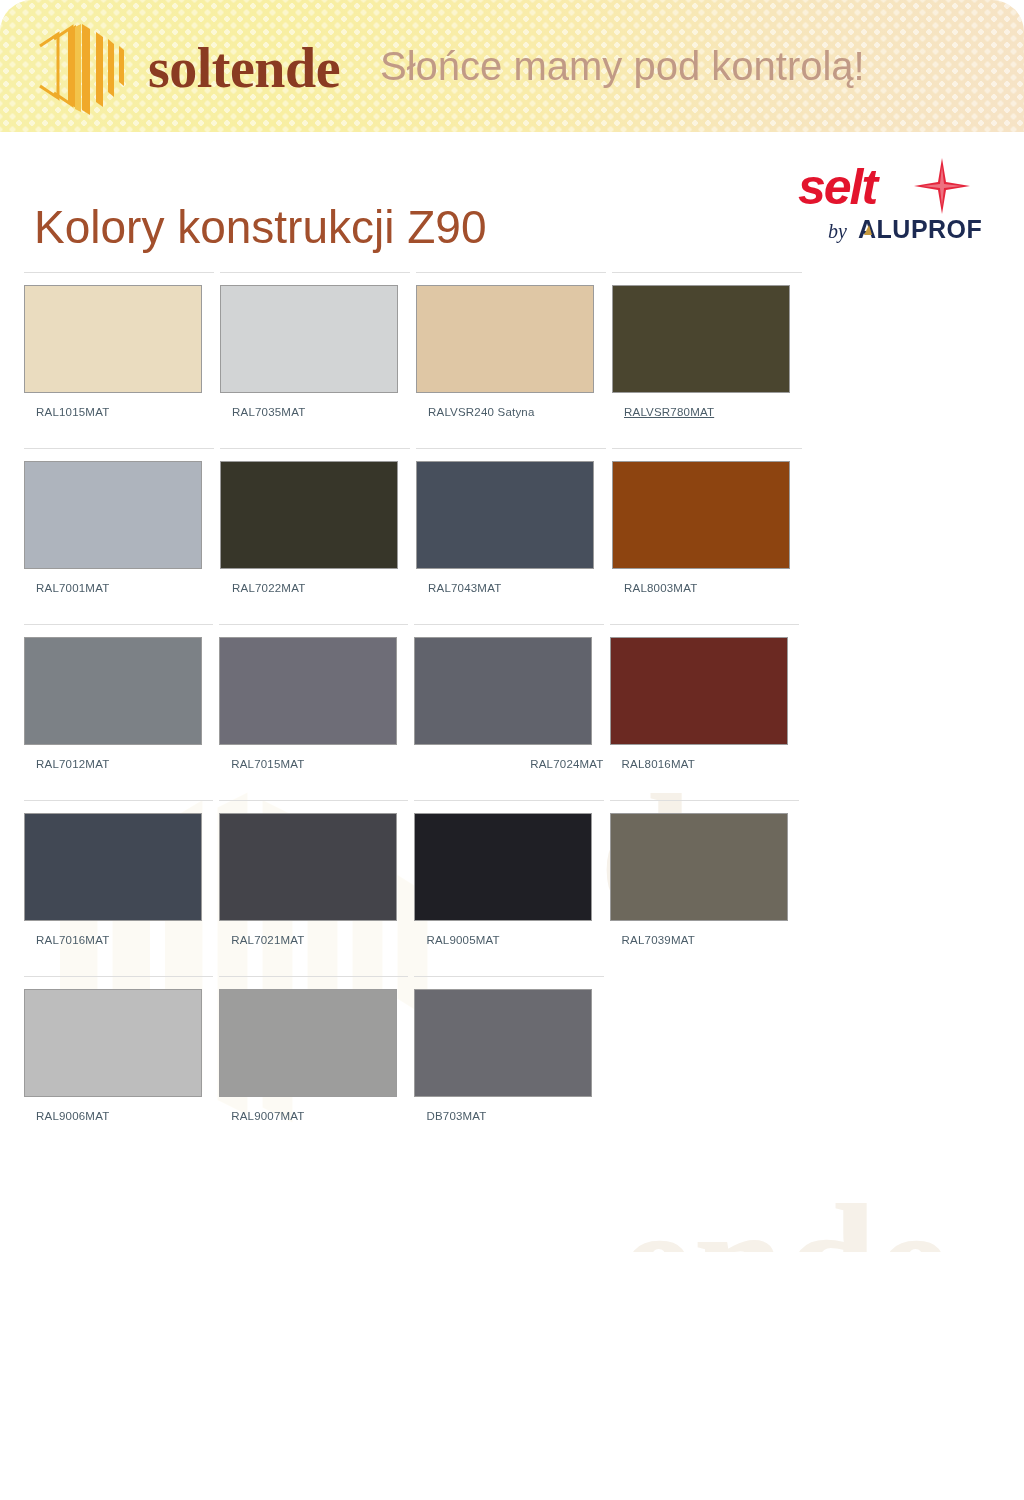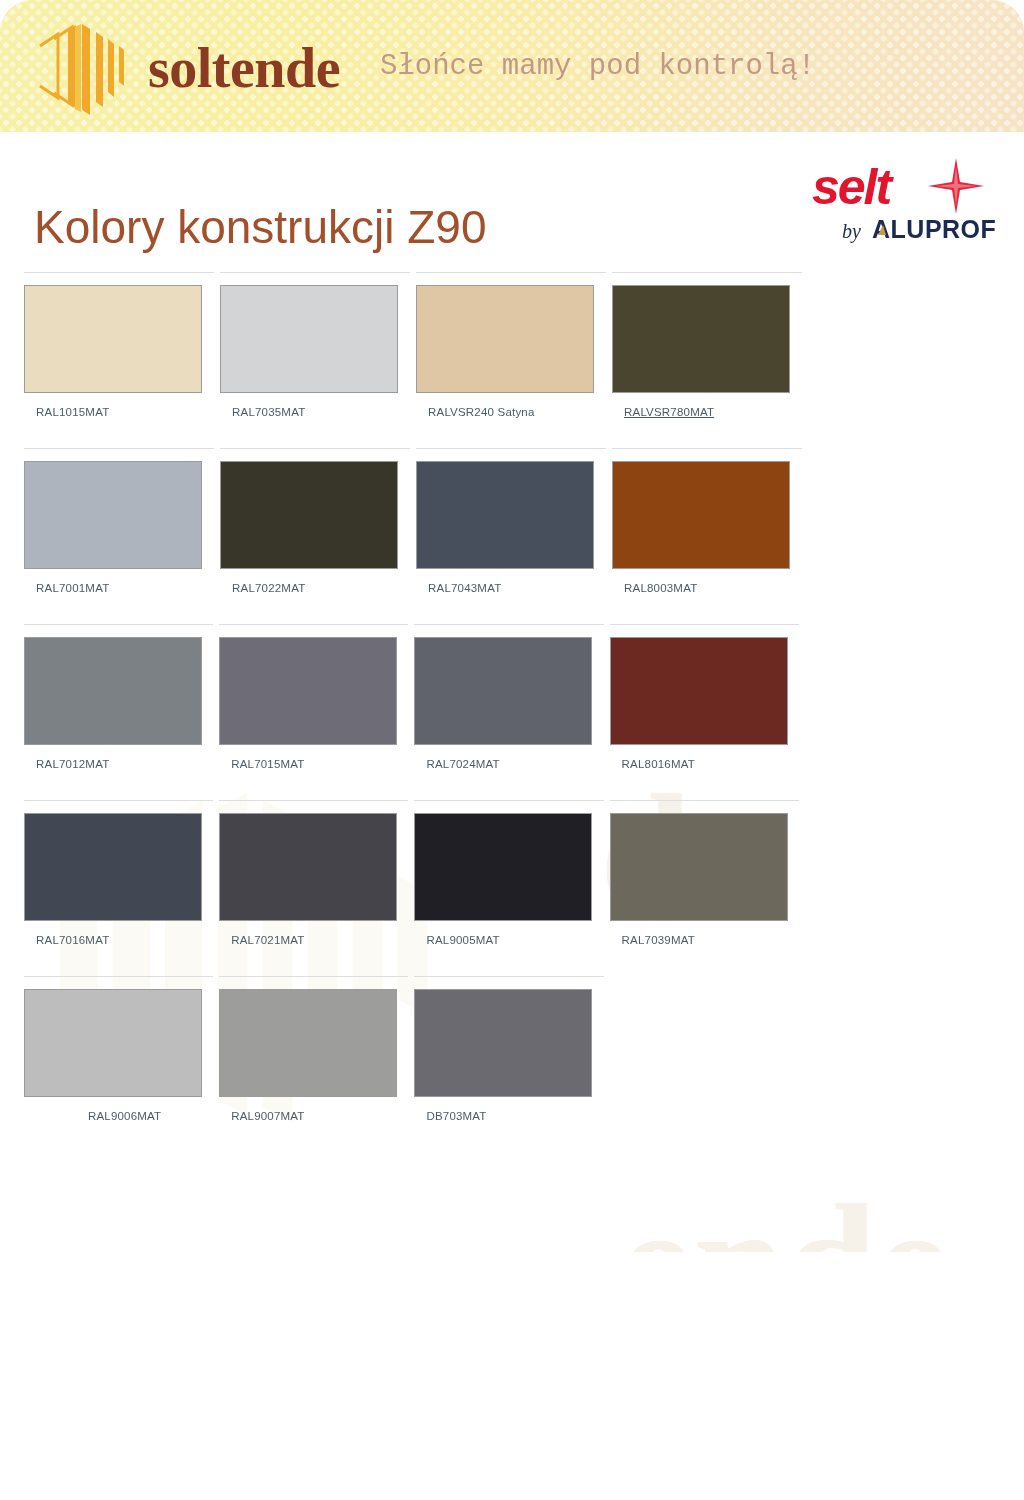--- a/index.html
+++ b/index.html
@@ -69,37 +69,37 @@
   .brand-word {
     font-family: "Liberation Serif", serif;
     font-weight: 700;
     font-size: 56px;
     color: #8a3b22;
     letter-spacing: -0.5px;
     line-height: 1;
     margin-top: 4px;
   }
   .tagline {
-    font-family: Liberation Mono, monospace;
-    font-size: 29px;
+    font-family: Liberation Sans, sans-serif;
+    font-size: 40px;
     color: #c19a86;
     margin-left: 40px;
     line-height: 1;
     margin-top: 0;
     white-space: nowrap;
   }
 
   
   .title-row {
     position: relative;
     z-index: 2;
     display: flex;
     align-items: flex-end;
     justify-content: space-between;
-    padding: 36px 20px 0 34px;
+    padding: 36px 34px 0 34px;
     height: 118px;
   }
   .page-title {
     font-family: "Liberation Sans", sans-serif;
     font-size: 46px;
     font-weight: 400;
     color: #a24f2c;
     line-height: 1;
     white-space: nowrap;
   }
@@ -284,21 +284,21 @@
         <div class="cell">
           <div class="swatch" style="background: rgb(124, 129, 134);"></div>
           <div class="swatch-label" style="color: rgb(74, 92, 104);">RAL7012MAT</div>
         </div>
         <div class="cell">
           <div class="swatch" style="background: rgb(110, 109, 119);"></div>
           <div class="swatch-label" style="color: rgb(74, 92, 104);">RAL7015MAT</div>
         </div>
         <div class="cell">
           <div class="swatch" style="background: rgb(97, 99, 108);"></div>
-          <div class="swatch-label" style="color: rgb(74, 92, 104);">RAL7024MAT</div>
+          <div class="swatch-label" style="color: rgb(74, 92, 104); text-align: right;">RAL7024MAT</div>
         </div>
         <div class="cell">
           <div class="swatch" style="background: rgb(107, 41, 34);"></div>
           <div class="swatch-label" style="color: rgb(74, 92, 104);">RAL8016MAT</div>
         </div>
         <div class="cell blank"></div>
       </div>
       <div class="grid-row">
         <div class="cell">
           <div class="swatch" style="background: rgb(65, 72, 84);"></div>
@@ -314,21 +314,21 @@
         </div>
         <div class="cell">
           <div class="swatch" style="background: rgb(109, 104, 92);"></div>
           <div class="swatch-label" style="color: rgb(74, 92, 104);">RAL7039MAT</div>
         </div>
         <div class="cell blank"></div>
       </div>
       <div class="grid-row">
         <div class="cell">
           <div class="swatch" style="background: rgb(189, 189, 189);"></div>
-          <div class="swatch-label" style="color: rgb(74, 92, 104); text-align: center;">RAL9006MAT</div>
+          <div class="swatch-label" style="color: rgb(74, 92, 104);">RAL9006MAT</div>
         </div>
         <div class="cell">
           <div class="swatch" style="background: rgb(157, 157, 156);"></div>
           <div class="swatch-label" style="color: rgb(74, 92, 104);">RAL9007MAT</div>
         </div>
         <div class="cell">
           <div class="swatch" style="background: rgb(106, 106, 112);"></div>
           <div class="swatch-label" style="color: rgb(74, 92, 104);">DB703MAT</div>
         </div>
         <div class="cell blank"></div>

